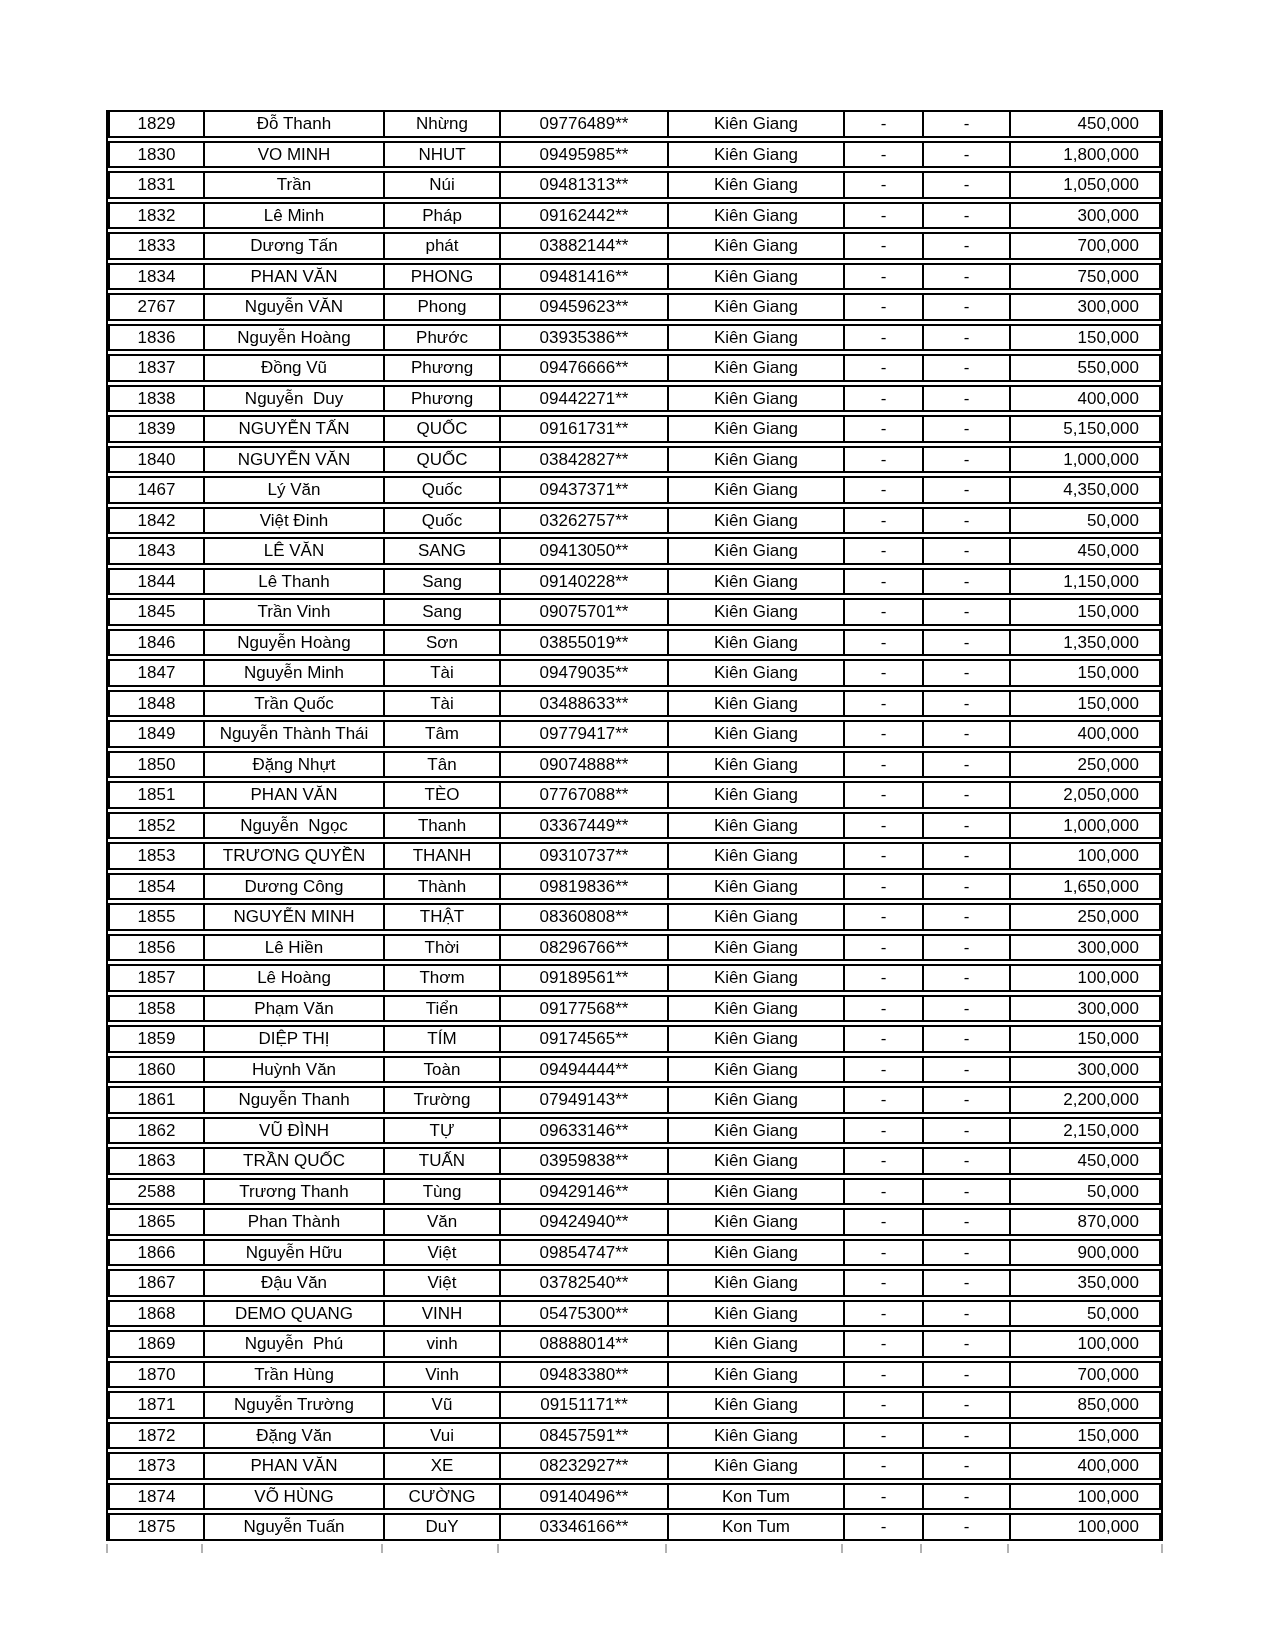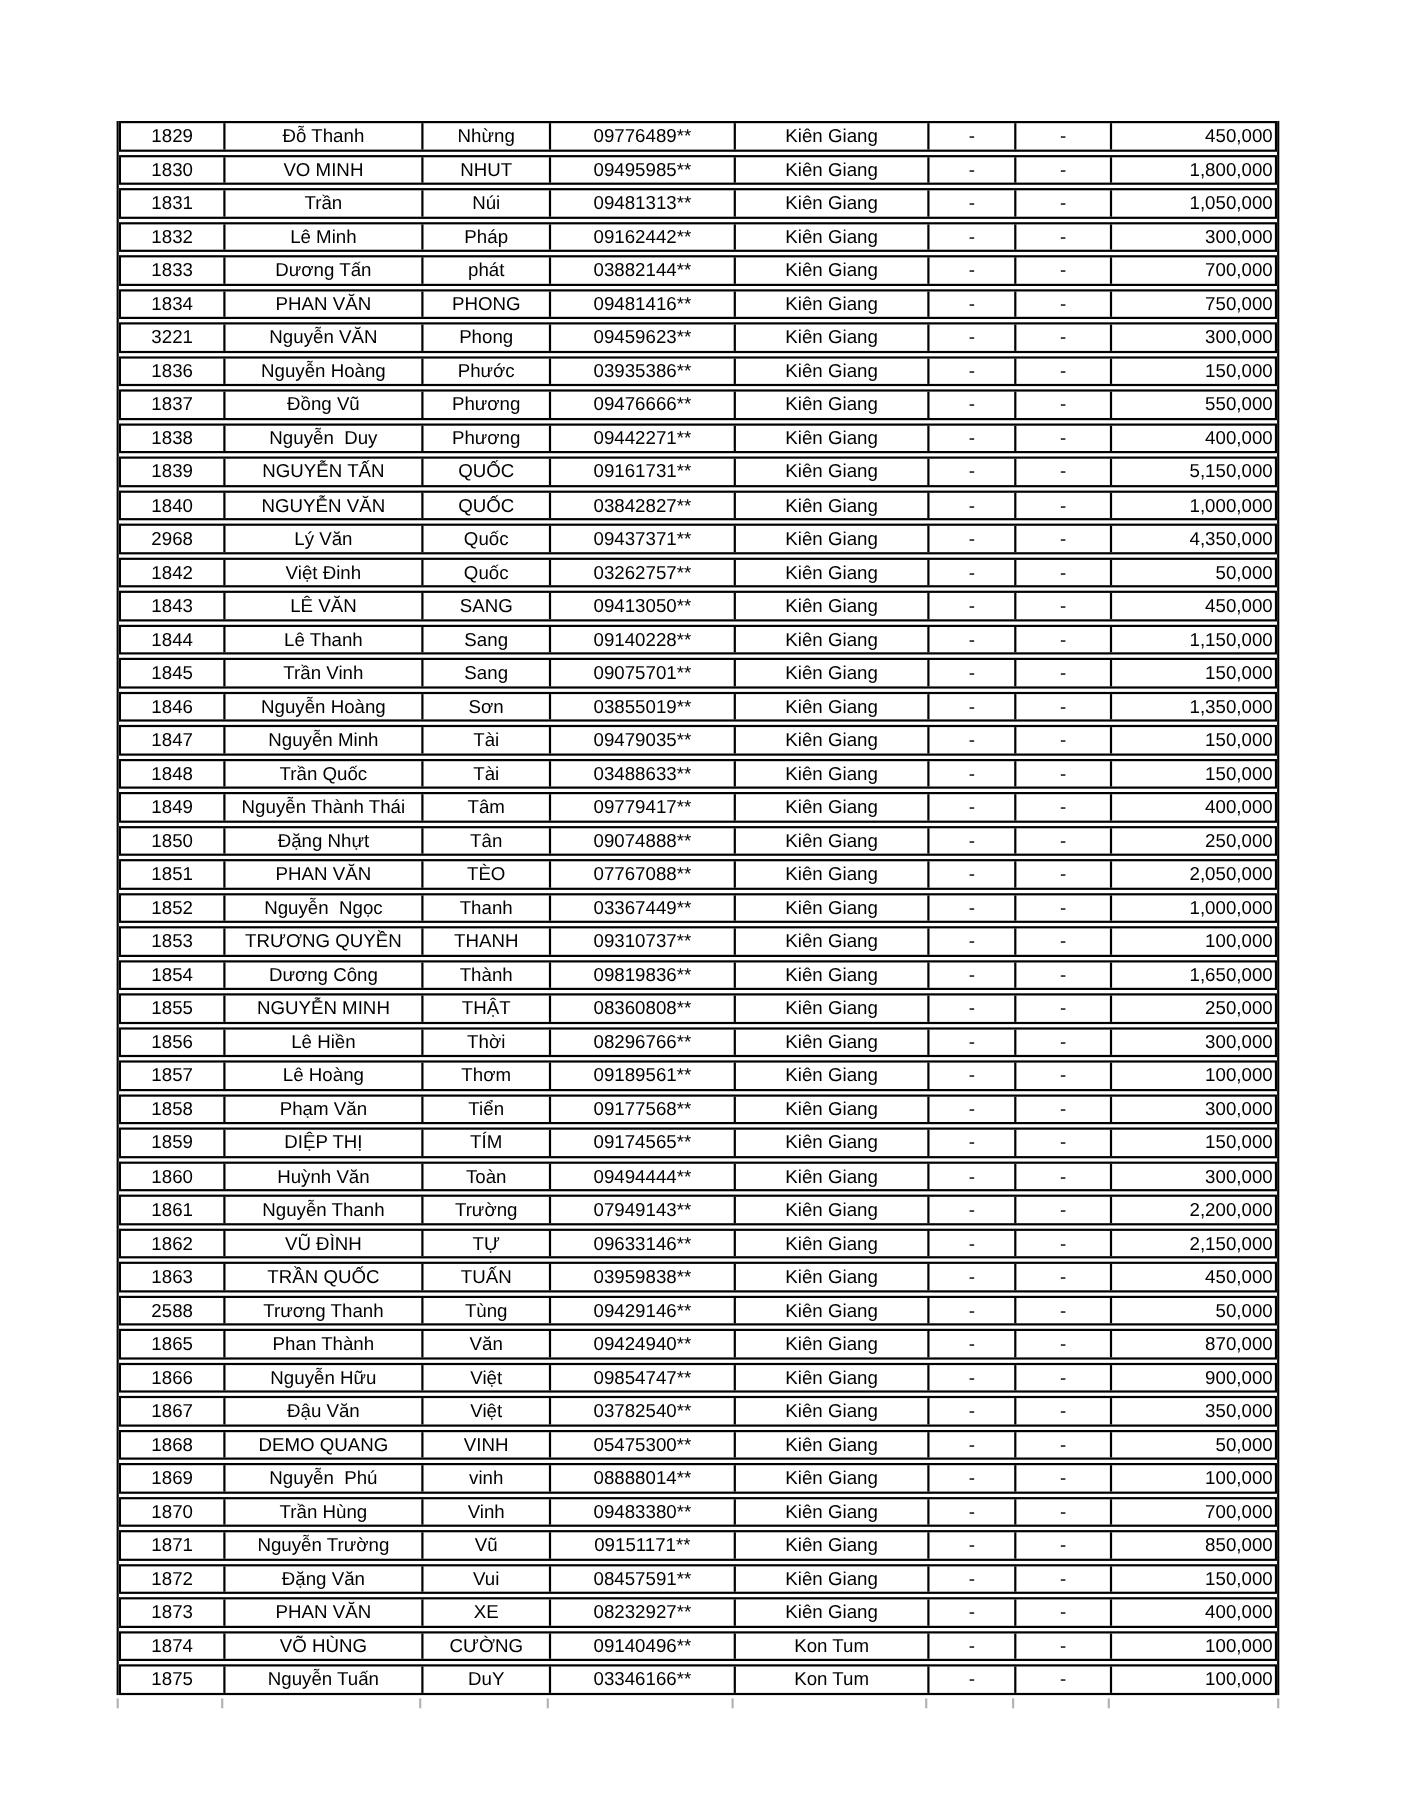--- a/index.html
+++ b/index.html
@@ -44,21 +44,21 @@
     justify-content: center;
     font-size: 17px;
     line-height: 1;
     white-space: pre;
     overflow: visible;
     box-sizing: border-box;
   }
   .cell + .cell { border-left: 2px solid #000; }
   .cell.c-amount {
     justify-content: flex-end;
-    padding-right: 2px;
+    padding-right: 20px;
   }
   
   .ghost-row {
     display: grid;
     grid-template-columns: 93px 180px 116px 168px 176px 79px 87px 1fr;
     height: 9px;
     border-left: 2px solid #b3b3b3;
     border-right: 2px solid #b3b3b3;
     box-sizing: border-box;
   }
@@ -124,21 +124,21 @@
         <div class="cell c-id">1834</div>
         <div class="cell c-first">PHAN VĂN</div>
         <div class="cell c-last">PHONG</div>
         <div class="cell c-phone">09481416**</div>
         <div class="cell c-province">Kiên Giang</div>
         <div class="cell c-d1">-</div>
         <div class="cell c-d2">-</div>
         <div class="cell c-amount">750,000</div>
       </div>
       <div class="row">
-        <div class="cell c-id">3221</div>
+        <div class="cell c-id">2767</div>
         <div class="cell c-first">Nguyễn VĂN</div>
         <div class="cell c-last">Phong</div>
         <div class="cell c-phone">09459623**</div>
         <div class="cell c-province">Kiên Giang</div>
         <div class="cell c-d1">-</div>
         <div class="cell c-d2">-</div>
         <div class="cell c-amount">300,000</div>
       </div>
       <div class="row">
         <div class="cell c-id">1836</div>
@@ -184,21 +184,21 @@
         <div class="cell c-id">1840</div>
         <div class="cell c-first">NGUYỄN VĂN</div>
         <div class="cell c-last">QUỐC</div>
         <div class="cell c-phone">03842827**</div>
         <div class="cell c-province">Kiên Giang</div>
         <div class="cell c-d1">-</div>
         <div class="cell c-d2">-</div>
         <div class="cell c-amount">1,000,000</div>
       </div>
       <div class="row">
-        <div class="cell c-id">2968</div>
+        <div class="cell c-id">1467</div>
         <div class="cell c-first">Lý Văn</div>
         <div class="cell c-last">Quốc</div>
         <div class="cell c-phone">09437371**</div>
         <div class="cell c-province">Kiên Giang</div>
         <div class="cell c-d1">-</div>
         <div class="cell c-d2">-</div>
         <div class="cell c-amount">4,350,000</div>
       </div>
       <div class="row">
         <div class="cell c-id">1842</div>

